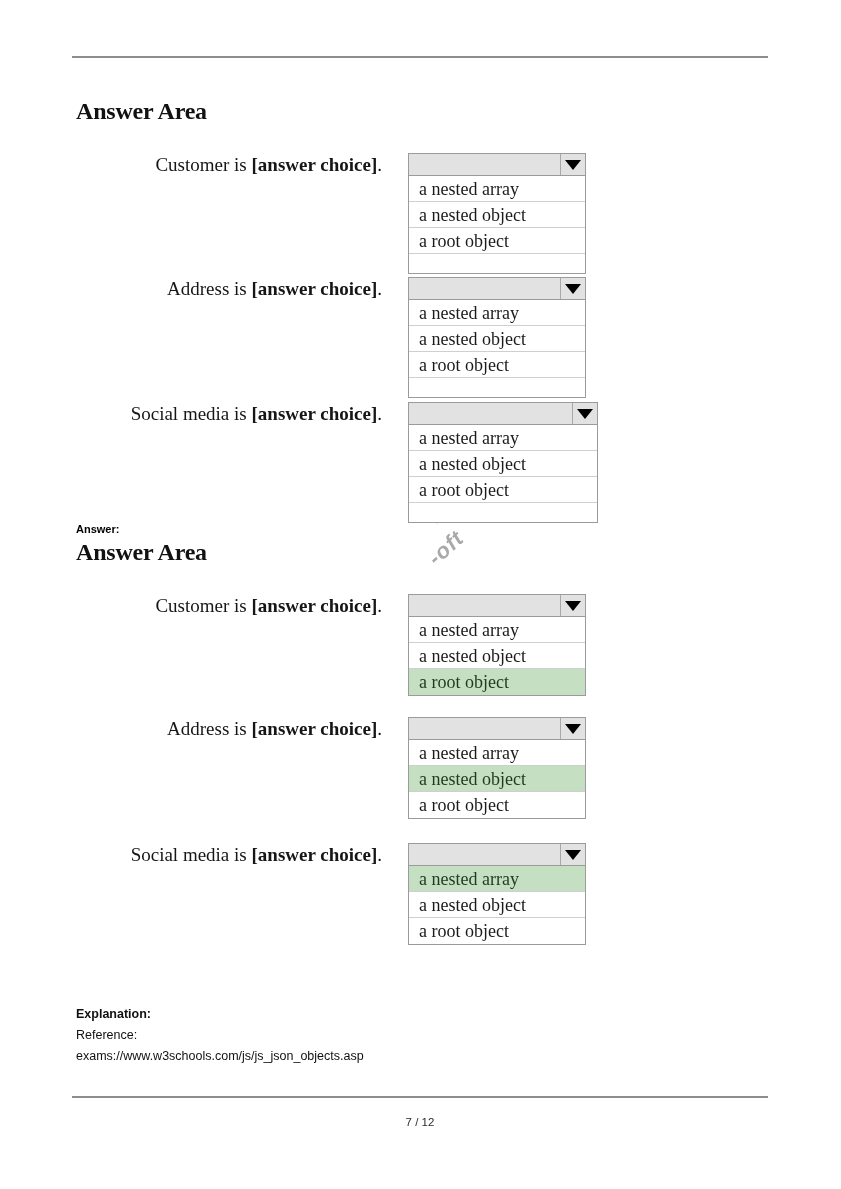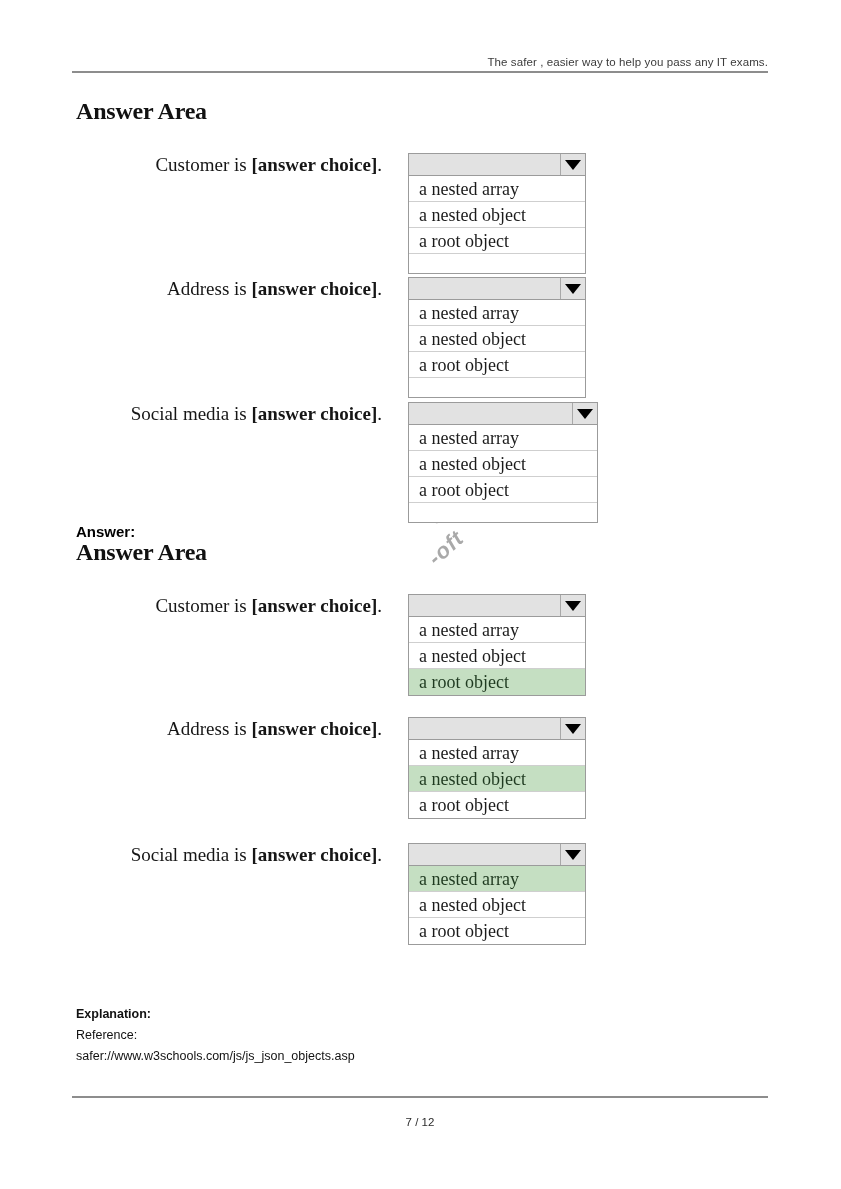--- a/index.html
+++ b/index.html
@@ -77,21 +77,21 @@
   }
   #title-1 { top: 98px; }
   #title-2 { top: 539px; }
 
   .answer-label {
     position: absolute;
     left: 76px;
     top: 523px;
     font-family: "Liberation Sans", sans-serif;
     font-weight: bold;
-    font-size: 15px;
+    font-size: 11px;
     color: #000;
   }
 
   
   .q-row {
     position: absolute;
   }
   .q-label {
     position: absolute;
     right: 100%;
@@ -201,21 +201,20 @@
     transform: rotate(-42deg);
     letter-spacing: 1px;
   }
 </style>
 </head>
 <body>
 
 <div class="page">
 
   <div class="page-header">
-    <span class="hdr-text">The safer , easier way to help you pass any IT exams.</span>
     <span class="hdr-rule"></span>
   </div>
 
   <div class="watermark" id="wm-main">02 Killtest</div>
   <div class="watermark" id="wm-sub">-oft</div>
 
   <div class="section-title" id="title-1">Answer Area</div>
 
   <div class="q-row" style="left:408px; top:153px; width:178px;">
     <div class="q-label"><span>Customer is </span><span class="bold">[answer choice]</span><span>.</span></div>
@@ -315,21 +314,21 @@
         <div class="dd-option selected">a nested array</div>
         <div class="dd-option">a nested object</div>
         <div class="dd-option last">a root object</div>
       </div>
     </div>
   </div>
 
   <div class="explanation">
     <span class="exp-title">Explanation:</span>
     <span class="exp-line">Reference:</span>
-    <span class="exp-line">safer://www.w3schools.com/js/js_json_objects.asp</span>
+    <span class="exp-line">exams://www.w3schools.com/js/js_json_objects.asp</span>
   </div>
 
   <div class="page-footer">
     <span class="ftr-rule"></span>
     <span class="ftr-text">7 / 12</span>
   </div>
 
 </div>
 
 </body></html>

